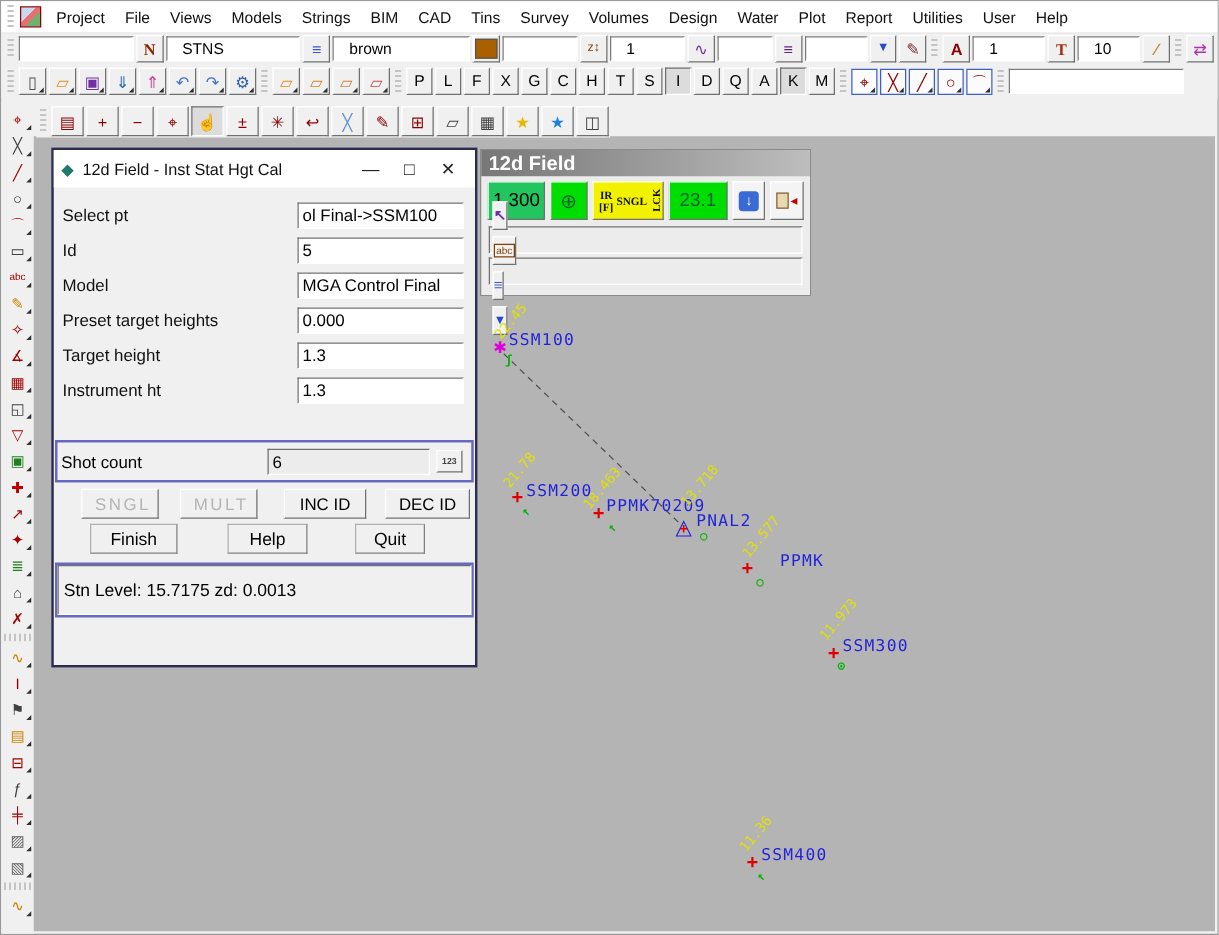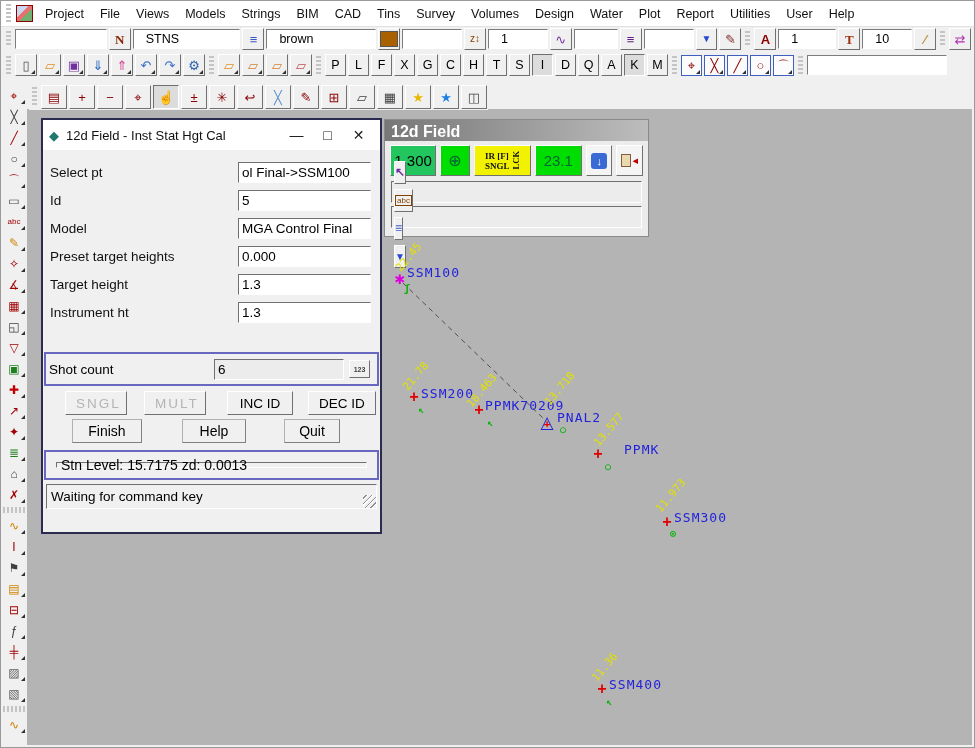--- a/index.html
+++ b/index.html
@@ -98,40 +98,40 @@
   .b-sngl { width:62px; margin-left:18px; }
   .b-mult { width:62px; margin-left:17px; }
   .b-inc  { width:66px; margin-left:21px; }
   .b-dec  { width:68px; margin-left:15px; }
   .bot-row { display:flex; margin:4px 2px 0 2px; }
   .bot-btn { height:24px; font-size:14px; background:#f0f0f0; border:1px solid #b0b0b0;
     border-right-color:#808080; border-bottom-color:#808080; }
   .b-finish { width:70px; margin-left:27px; }
   .b-help { width:64px; margin-left:40px; }
   .b-quit { width:56px; margin-left:38px; }
-  .status-box { margin:7px 1px 0 1px; height:30px; padding:10px;text-align:right; }
+  .status-box { margin:7px 1px 0 1px; height:44px; padding:0;text-align:right; }
   .status-inner { height:100%; display:flex; align-items:center; padding:0 4px; font-size:14px; background:#f0f0f0;
     border:1px solid; border-color:#707070 #ffffff #ffffff #707070; }
   .msg-box { margin:4px 3px 0 3px; height:25px; display:flex; align-items:center; padding:0 4px;
     font-size:13.5px; position:relative; background:#f0f0f0; }
   .resize-grip { position:absolute; right:0; bottom:0; width:13px; height:13px;
     background: repeating-linear-gradient(135deg, transparent 0 2px, #909090 2px 3px, #fff 3px 4px); }
 
   
   .panel { position:absolute; left:383px; top:118px; width:265px; height:118px;
     background:#ececec; border:1px solid #8a8a8a; }
   .panel-title { height:21px; background:linear-gradient(to right,#777777,#bdbdbd);
     color:#fff; font-weight:bold; font-size:16px; padding:3px 6px; }
   .panel-row { display:flex; gap:4px; padding:4px 5px 2px 5px; align-items:center; }
   .p-btn { height:31px; display:flex; align-items:center; justify-content:center;
     border:1px solid; border-color:#ffffff #707070 #707070 #ffffff; padding:0; }
   .p-hv { width:47px; background:#22c55e; font-size:15px; }
   .p-prism { width:30px; background:#00dd00; font-size:16px; color:#063; }
   .p-mode { width:58px; background:#f2f200; }
-  .p-mode .mode-left { display:flex; flex-direction:column; align-items:flex-start; padding-left:2px; }
+  .p-mode .mode-left { display:flex; align-items:center; padding-left:2px; }
   .p-mode .mline { font-size:9px; font-weight:bold; color:#111; line-height:10px; font-family:"Liberation Serif",serif; }
   .p-mode .mside { writing-mode:vertical-rl; transform:rotate(180deg); font-size:8.5px; font-weight:bold; color:#111;
     margin-left:2px; font-family:"Liberation Serif",serif; }
   .p-reading { width:48px; background:#00dd00; font-size:15px; color:#063; }
   .p-small { width:27px; background:#f4f4f4; }
   .down-chip { width:16px; height:16px; background:#3a6ad4; color:#fff; font-size:11px; border-radius:3px;
     display:flex; align-items:center; justify-content:center; }
   .door { width:10px; height:13px; border:1px solid #806040; background:#ead9ae; display:inline-block; }
   .door-arrow { color:#c00000; font-size:11px; margin-left:1px; }
   .panel-field { margin:3px 6px; height:22px; }
@@ -545,24 +545,20 @@
         <button class="act-btn b-dec">DEC ID</button>
       </div>
       <div class="bot-row">
         <button class="bot-btn b-finish">Finish</button>
         <button class="bot-btn b-help">Help</button>
         <button class="bot-btn b-quit">Quit</button>
       </div>
       <div class="status-box hl-box">
         <div class="status-inner">Stn Level: 15.7175 zd: 0.0013</div>
       </div>
-      <div class="msg-box sunken-grey">
-        <span>Waiting for command key</span>
-        <span class="resize-grip"></span>
-      </div>
     </div>
 
     <div>
         <span class="marker star" style="left: 399px; top: 278px; position: absolute;">✱</span>
         <span class="pt-label" style="left: 406px; top: 264px;">SSM100</span>
         <span class="elev-label" style="left: 402px; top: 260px;">22.45</span>
         <span class="green-mark" style="left: 403px; top: 283px;">ʃ</span>
         <span class="marker cross" style="left: 413px; top: 396px; position: absolute;">+</span>
         <span class="pt-label" style="left: 420px; top: 385px;">SSM200</span>
         <span class="elev-label" style="left: 409px; top: 379px;">21.78</span>

